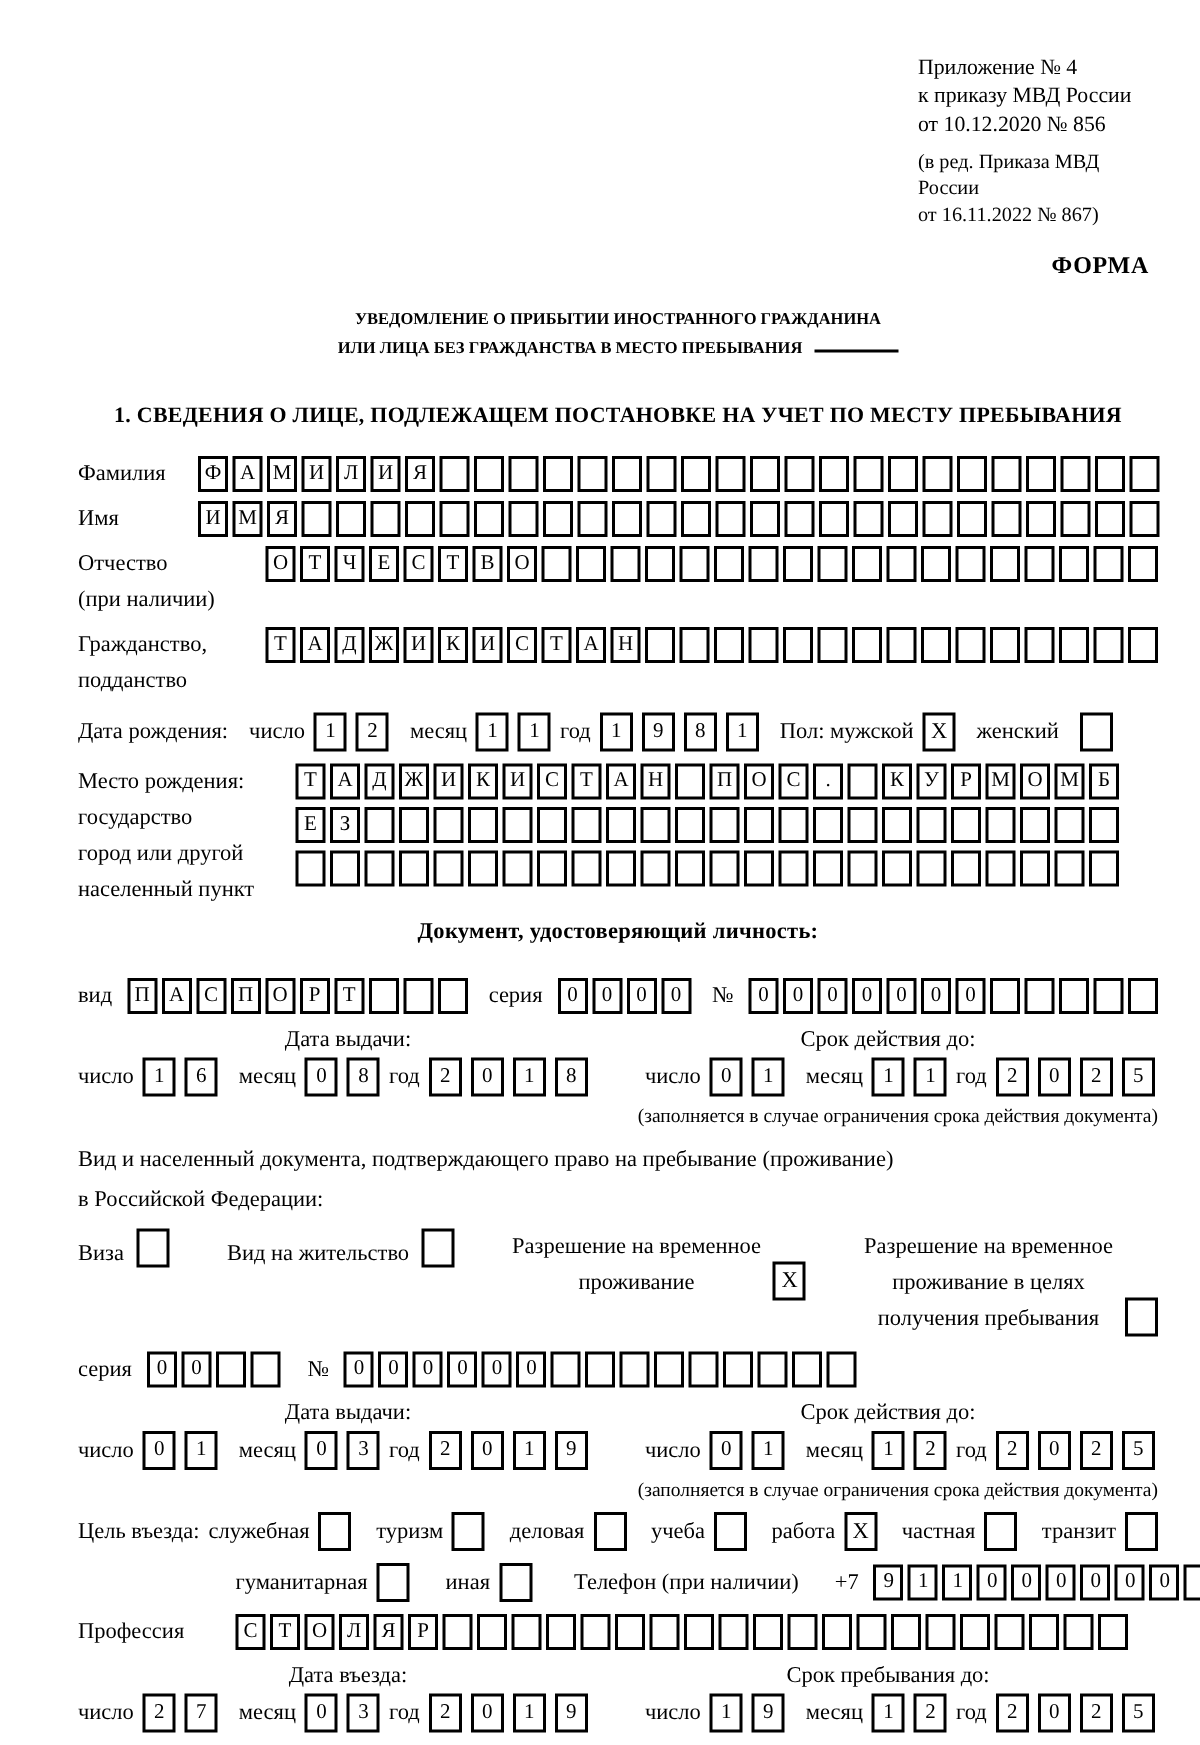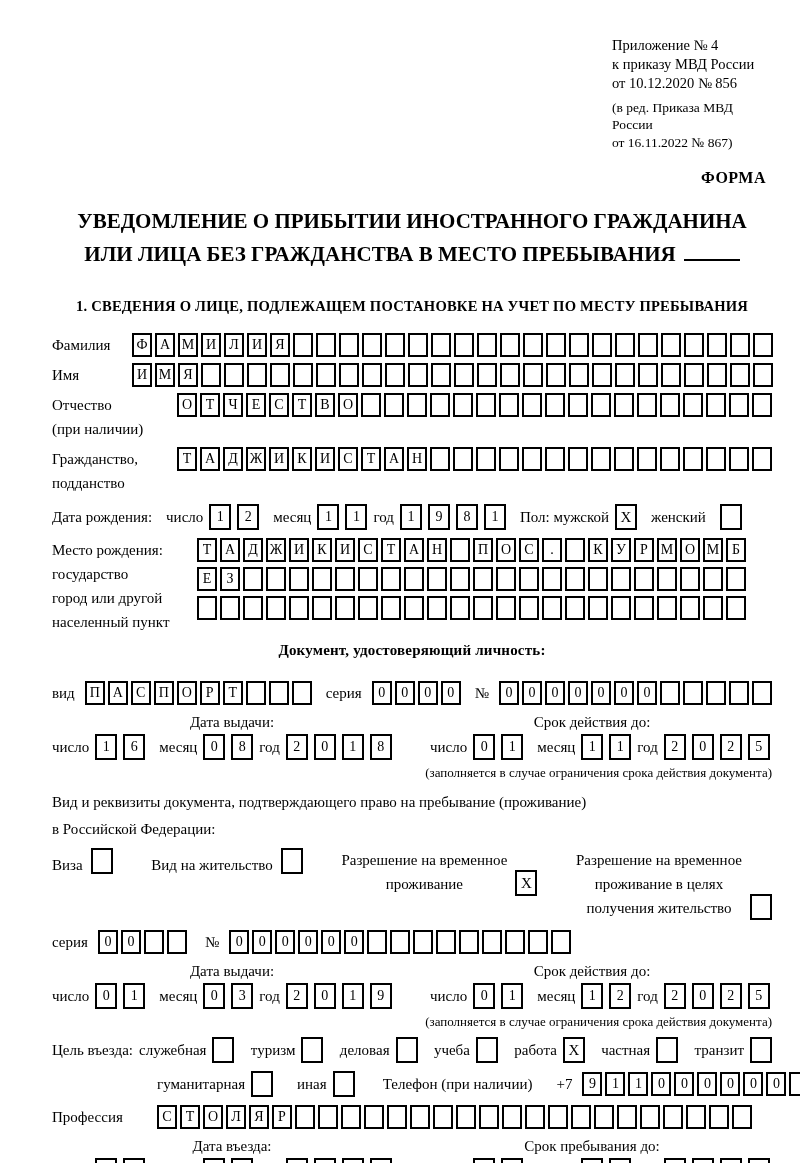--- a/index.html
+++ b/index.html
@@ -15,21 +15,21 @@
     overflow:hidden;
     background:#fff;
     border-radius:27px;
   }
   
   .appendix { margin-left:560px; font-size:14.5px; line-height:1.3; }
   .appendix .small { font-size:13.5px; }
   .appendix .small.first { margin-top:6px; }
   .form-label { text-align:right; font-weight:bold; font-size:16px; margin-top:18px; padding-right:6px; letter-spacing:0.5px; }
   
-  .title { text-align:center; font-weight:bold; font-size:21px; line-height:1.55; margin-top:18px; }
+  .title { text-align:center; font-weight:bold; font-size:11px; line-height:1.55; margin-top:18px; }
   .uline { display:inline-block; width:56px; height:13px; border-bottom:2px solid #000; margin-left:8px; }
   .sec-heading { text-align:center; font-weight:bold; font-size:14.6px; margin-top:28px; letter-spacing:0.2px; }
   
   .row { display:flex; align-items:center; margin-top:6px; }
   .row.top { align-items:flex-start; }
   .lab { font-size:15px; flex:none; }
   .lab.w80 { width:80px; }
   .lab.w125 { width:125px; }
   .lab.w120 { width:120px; }
   .multiline { font-size:15px; line-height:1.6; flex:none; }
@@ -423,21 +423,21 @@
       <span class="cells dcell">
           <span class="cell">2</span>
           <span class="cell">0</span>
           <span class="cell">2</span>
           <span class="cell">5</span>
         </span>
     </span>
   </div>
   <div class="note-r">(заполняется в случае ограничения срока действия документа)</div>
 
-  <div class="intro">Вид и реквизиты документа, подтверждающего право на пребывание (проживание)</div>
+  <div class="intro">Вид и населенный документа, подтверждающего право на пребывание (проживание)</div>
   <div class="intro" style="margin-top:4px;">в Российской Федерации:</div>
 
   <div class="row top spread" style="margin-top:8px;">
     <span class="grp">
       <span class="lab">Виза</span>
       <span class="cells cb">
           <span class="cell"></span>
         </span>
     </span>
     <span class="grp">
@@ -452,21 +452,21 @@
         <span style="display:block;">проживание</span>
       </span>
       <span class="cells cb">
           <span class="cell">X</span>
         </span>
     </span>
     <span class="grp">
       <span class="multiline center-lab">
         <span style="display:block;">Разрешение на временное</span>
         <span style="display:block;">проживание в целях</span>
-        <span style="display:block;">получения жительство</span>
+        <span style="display:block;">получения пребывания</span>
       </span>
       <span class="cells cb">
           <span class="cell"></span>
         </span>
     </span>
   </div>
 
   <div class="row g10" style="margin-top:10px;">
     <span class="lab">серия</span>
     <span class="cells">

